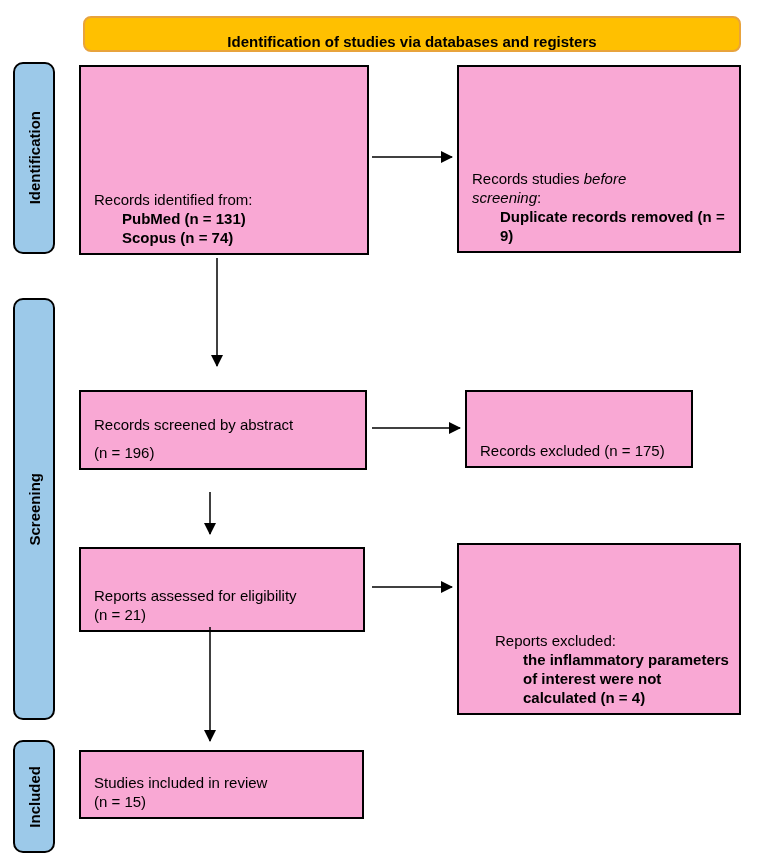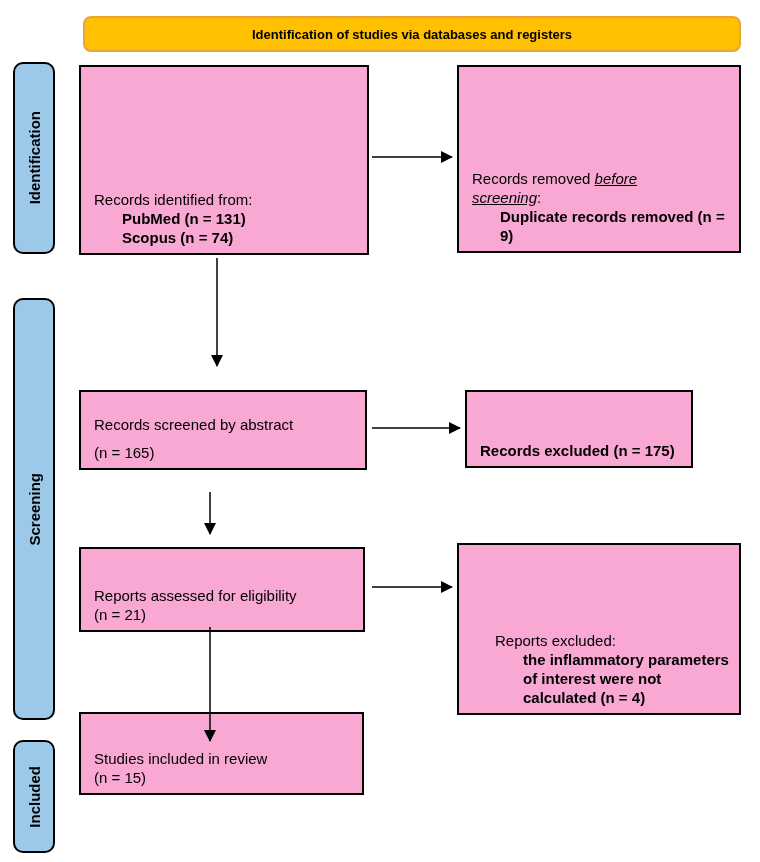--- a/index.html
+++ b/index.html
@@ -4,22 +4,22 @@
 <style>
   html,body { margin:0; padding:0; background:#ffffff; }
   .canvas {
     position:relative; width:760px; height:862px; background:#ffffff;
     font-family:"Liberation Sans", sans-serif; color:#000;
   }
   .banner {
     position:absolute; left:83px; top:16px; width:658px; height:36px;
     background:#FFC000; border:2px solid #E8A33C; border-radius:8px;
     box-sizing:border-box;
-    display:flex; align-items:center; justify-content:center;
-    font-size:13px; font-weight:700;
+    display:flex; align-items:flex-end; justify-content:center;
+    font-size:15px; font-weight:700;
   }
   .side {
     position:absolute; left:13px; width:42px;
     background:#9CC9E9; border:2px solid #000; border-radius:10px;
     box-sizing:border-box;
     display:flex; align-items:center; justify-content:center;
   }
   .side-label {
     writing-mode:vertical-rl; transform:rotate(180deg);
     font-weight:700; font-size:15px; white-space:nowrap;
@@ -30,27 +30,27 @@
   .box {
     position:absolute; background:#f9a8d4; border:2px solid #000;
     box-sizing:border-box; font-size:15px; line-height:19px;
     display:flex; flex-direction:column; justify-content:flex-end;
     padding:6px 10px 6px 13px;
   }
   .hang { padding-left:28px;font-weight:bold; }
   .box-identified { left:79px;  top:65px;  width:290px; height:190px; }
   .box-removed    { left:457px; top:65px;  width:284px; height:188px; }
   .box-screened   { left:79px;  top:390px; width:288px; height:80px;gap:9px;  }
-  .box-recexcl    { left:465px; top:390px; width:228px; height:78px;font-weight:bold;  }
+  .box-recexcl    { left:465px; top:390px; width:228px; height:78px;  }
   .box-assessed   { left:79px;  top:547px; width:286px; height:85px;  }
   .box-repexcl    { left:457px; top:543px; width:284px; height:172px;padding-left:36px; }
-  .box-included   { left:79px;  top:712px; width:285px; height:83px;  }
+  .box-included   { left:79px;  top:750px; width:285px; height:69px;  }
   .arrows { position:absolute; left:0; top:0; width:760px; height:862px; pointer-events:none; }
   .arrows line { stroke:#000; stroke-width:1.5; }
-  i { font-style:italic;text-decoration:underline; }
+  i { font-style:italic; }
 </style>
 </head>
 <body>
 
 <div class="canvas">
 
   <div class="banner">
     <span>Identification of studies via databases and registers</span>
   </div>
 
@@ -64,28 +64,28 @@
     <span class="side-label">Included</span>
   </div>
 
   <div class="box box-identified">
     <div>Records identified from:</div>
     <div class="hang">PubMed (n = 131)</div>
     <div class="hang">Scopus (n = 74)</div>
   </div>
 
   <div class="box box-removed">
-    <div><span>Records removed </span><i>before</i></div>
+    <div><span>Records studies </span><i>before</i></div>
     <div><i>screening</i><span>:</span></div>
     <div class="hang">Duplicate records removed (n = 9)</div>
   </div>
 
   <div class="box box-screened">
     <div>Records screened by abstract</div>
-    <div>(n = 165)</div>
+    <div>(n = 196)</div>
   </div>
 
   <div class="box box-recexcl">
     <div>Records excluded (n = 175)</div>
   </div>
 
   <div class="box box-assessed">
     <div>Reports assessed for eligibility</div>
     <div>(n = 21)</div>
   </div>

